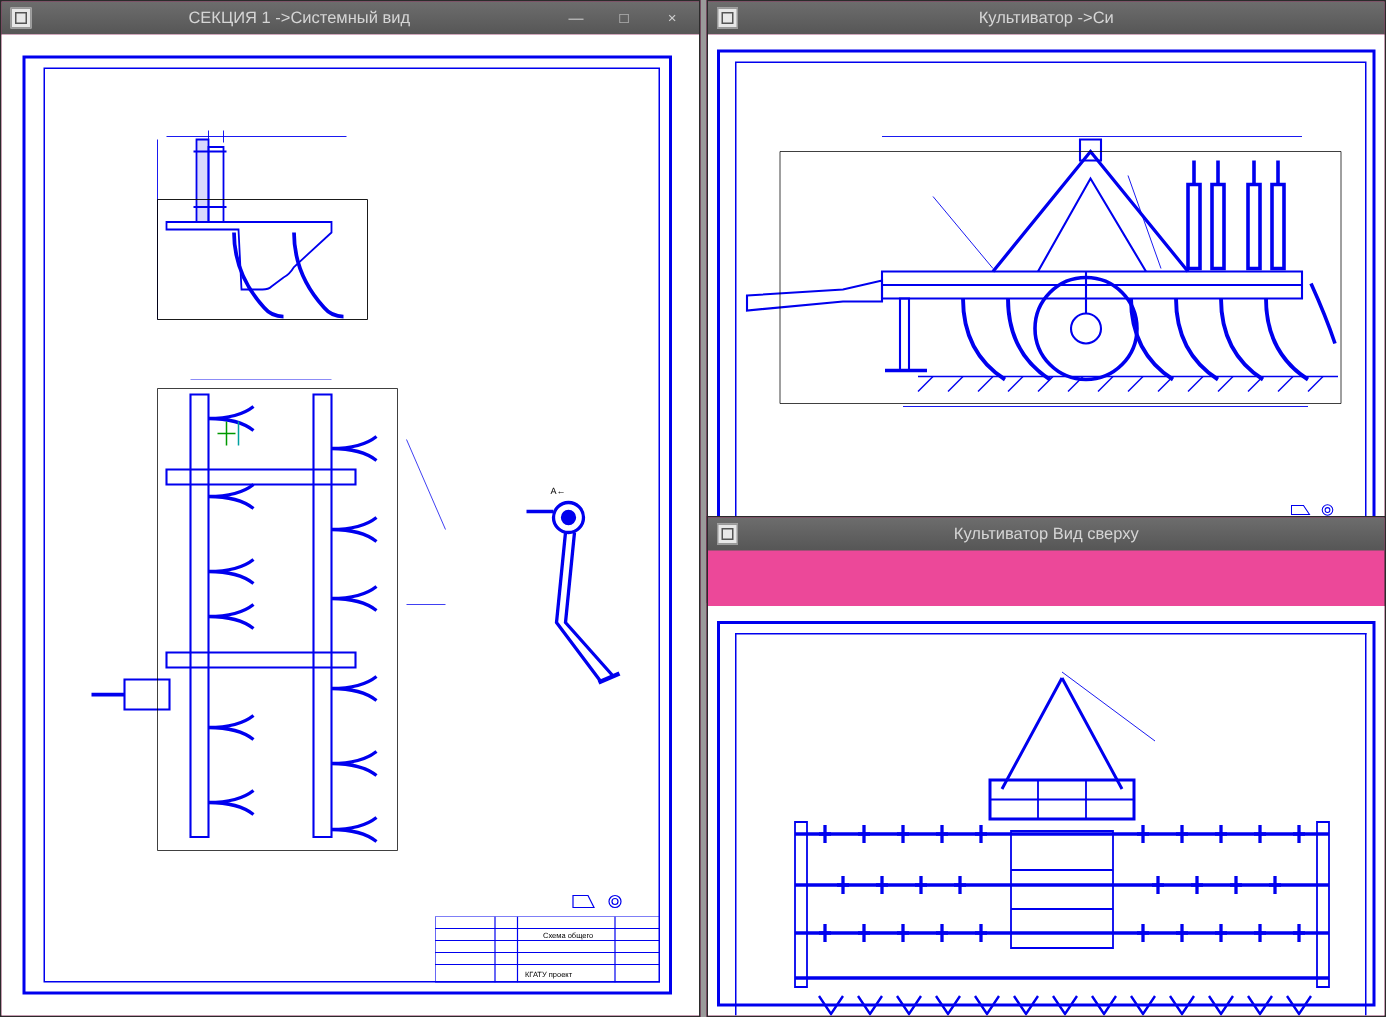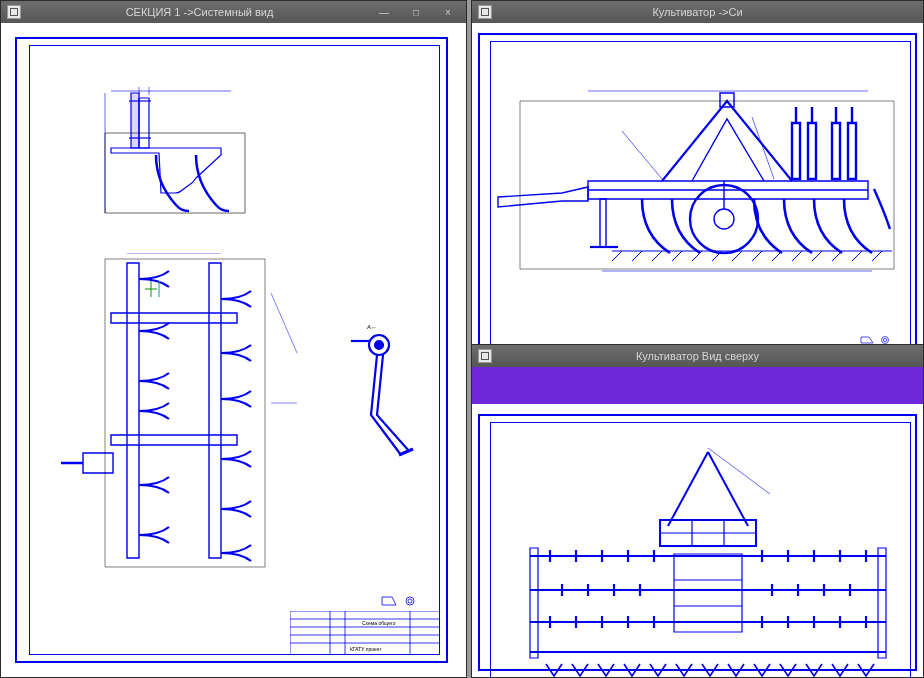--- a/index.html
+++ b/index.html
@@ -6,21 +6,21 @@
   body {
     width: 924px;
     height: 678px;
     background: #9a9a9a;
     font-family: Arial, sans-serif;
     overflow: hidden;
     position: relative;
   }
   .window {
     position: absolute;
-    background: #6d28d9;
+    background: #ec4899;
     border: 1px solid #2b2b2b;
     display: flex;
     flex-direction: column;
   }
   .titlebar {
     height: 22px;
     background: linear-gradient(#6d6d6d,#565656);
     display: flex;
     align-items: center;
     padding: 0 6px;

